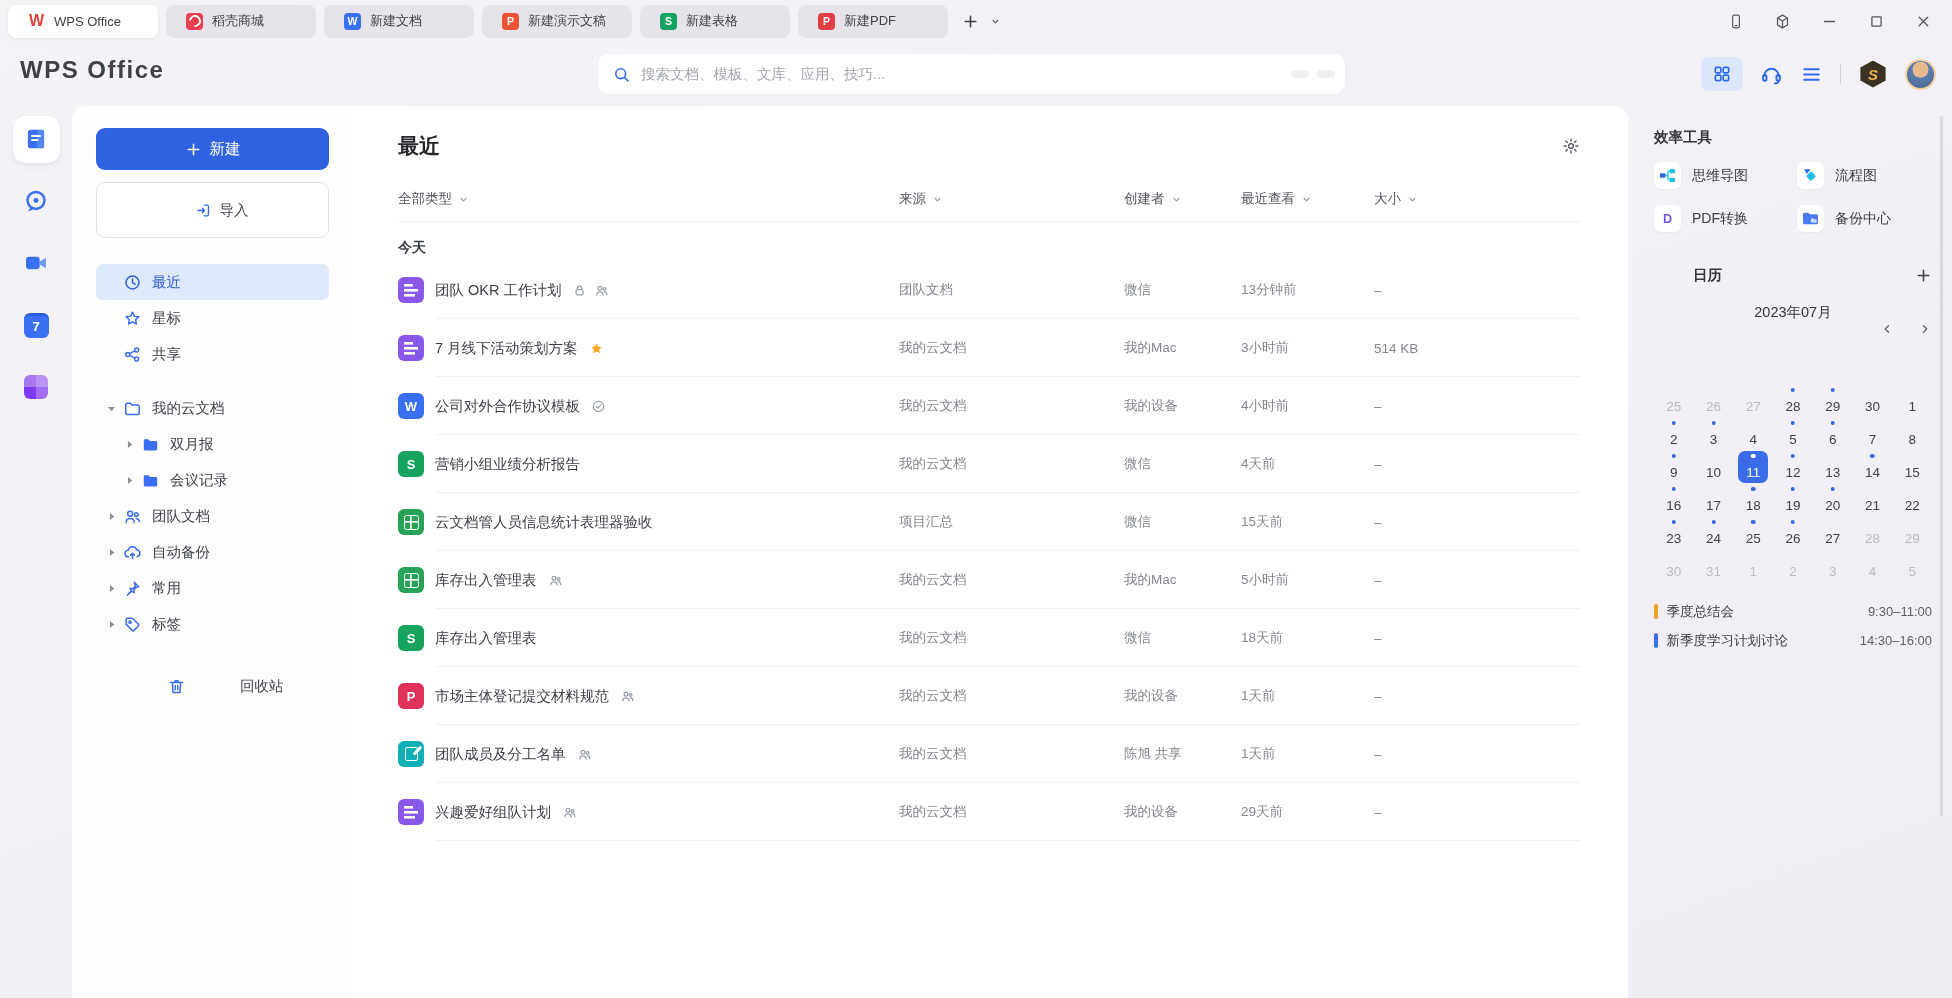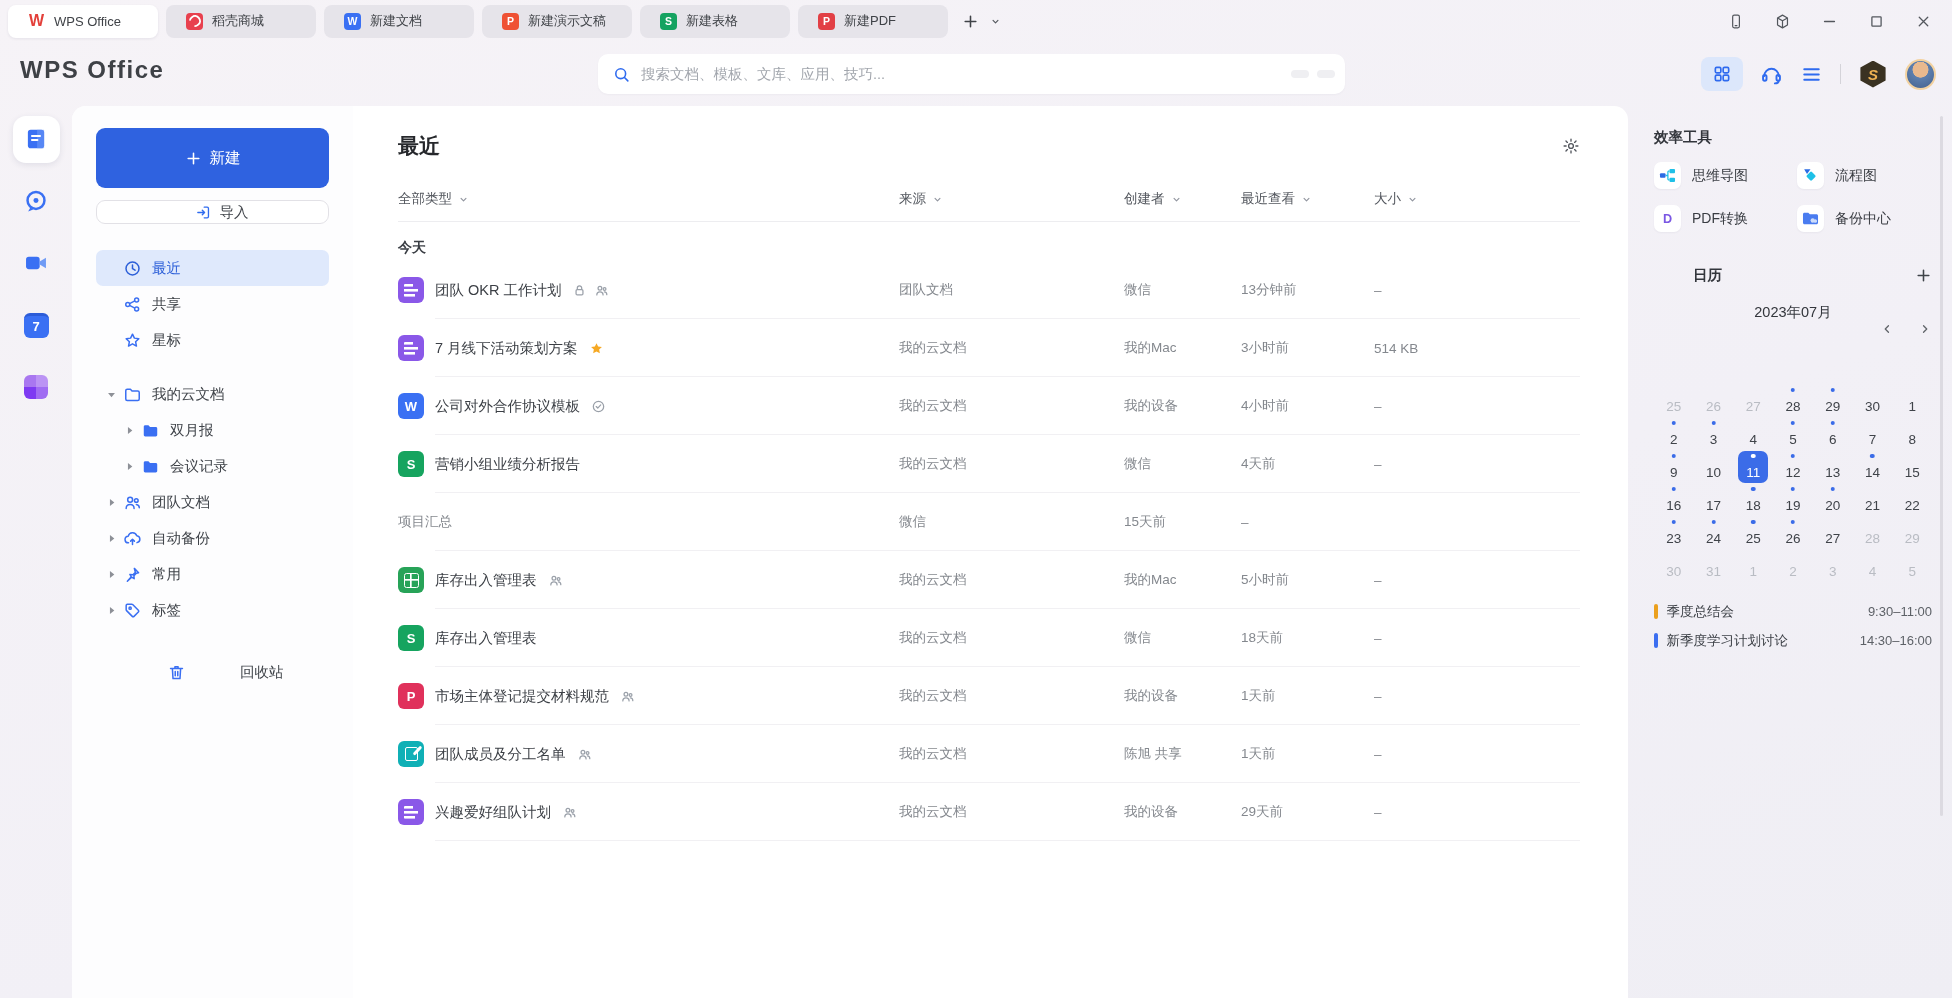--- a/index.html
+++ b/index.html
@@ -48,23 +48,23 @@
   .rail svg{width:26px;height:26px;}
   .cal7{width:25px;height:25px;background:#3a70f3;border-radius:6px;border-top:3px solid #2c5cd8;color:#fff;display:flex;align-items:center;justify-content:center;font-size:13px;font-weight:700;}
   .apps4{width:24px;height:24px;border-radius:6px;background:
     linear-gradient(#a977f0,#a977f0) 0 0/50% 50% no-repeat,
     linear-gradient(#bb93f4,#bb93f4) 100% 0/50% 50% no-repeat,
     linear-gradient(#7e3af2,#7e3af2) 0 100%/50% 50% no-repeat,
     linear-gradient(#a06cf2,#a06cf2) 100% 100%/50% 50% no-repeat;}
   
   .card{flex:none;width:1556px;background:#fff;border-radius:14px 14px 0 0;display:flex;overflow:hidden;}
   .sidebar{width:281px;flex:none;padding:22px 24px 0;background:#fdfdfe;}
-  .btn-new{width:100%;height:60px;background:#2f62e0;border:none;border-radius:9px;color:#fff;font-size:15.5px;display:flex;align-items:center;justify-content:center;gap:8px;font-family:inherit;cursor:default;}
+  .btn-new{width:100%;height:42px;background:#2f62e0;border:none;border-radius:9px;color:#fff;font-size:15.5px;display:flex;align-items:center;justify-content:center;gap:8px;font-family:inherit;cursor:default;}
   .btn-new svg{width:17px;height:17px;}
-  .btn-import{width:100%;height:24px;margin-top:12px;background:#fff;border:1px solid #e2e1e6;border-radius:9px;color:#3f4349;font-size:14.5px;display:flex;align-items:center;justify-content:center;gap:8px;font-family:inherit;cursor:default;padding-left:18px;}
+  .btn-import{width:100%;height:56px;margin-top:12px;background:#fff;border:1px solid #e2e1e6;border-radius:9px;color:#3f4349;font-size:14.5px;display:flex;align-items:center;justify-content:center;gap:8px;font-family:inherit;cursor:default;padding-left:18px;}
   .btn-import svg{width:17px;height:17px;color:#2f6bef;}
   .nav{margin-top:26px;display:flex;flex-direction:column;}
   .nav-item{height:36px;display:flex;align-items:center;border-radius:7px;padding:0 8px;font-size:14.5px;color:#3f4349;cursor:default;flex:none;}
   .nav-item.active{background:#dfe9fc;color:#2c5fd8;}
   .nav-item.gap{margin-top:18px;}
   .nav-item.gap-lg{margin-top:26px;gap:44px;}
   .nav-item.lvl1{margin-left:18px;}
   .caret{width:15px;height:15px;color:#8d9097;flex:none;}
   .caret.empty use{display:none;}
   .nicon{width:19px;height:19px;color:#3a6ff2;margin:0 10px 0 4px;flex:none;}
@@ -438,32 +438,32 @@
               <svg class="nicon">
                 <use href="#i-clock"></use>
               </svg>
               <span class="nlabel">最近</span>
             </div>
             <div class="nav-item">
               <svg class="caret empty">
                 <use></use>
               </svg>
               <svg class="nicon">
-                <use href="#i-share"></use>
-              </svg>
-              <span class="nlabel">共享</span>
+                <use href="#i-star"></use>
+              </svg>
+              <span class="nlabel">星标</span>
             </div>
             <div class="nav-item">
               <svg class="caret empty">
                 <use></use>
               </svg>
               <svg class="nicon">
-                <use href="#i-star"></use>
-              </svg>
-              <span class="nlabel">星标</span>
+                <use href="#i-share"></use>
+              </svg>
+              <span class="nlabel">共享</span>
             </div>
             <div class="nav-item gap">
               <svg class="caret">
                 <use href="#i-caret-down"></use>
               </svg>
               <svg class="nicon">
                 <use href="#i-folder"></use>
               </svg>
               <span class="nlabel">我的云文档</span>
             </div>
@@ -630,20 +630,25 @@
                 <span class="ficon ic-sheetS"></span>
                 <span class="fname">营销小组业绩分析报告</span>
                 <span class="fbadges"></span>
               </div>
               <span class="fmeta">我的云文档</span>
               <span class="fmeta">微信</span>
               <span class="fmeta">4天前</span>
               <span class="fmeta">–</span>
             </div>
             <div class="frow grid5">
+              <div class="fname-cell">
+                <span class="ficon ic-grid"></span>
+                <span class="fname">云文档管人员信息统计表理器验收</span>
+                <span class="fbadges"></span>
+              </div>
               <span class="fmeta">项目汇总</span>
               <span class="fmeta">微信</span>
               <span class="fmeta">15天前</span>
               <span class="fmeta">–</span>
             </div>
             <div class="frow grid5">
               <div class="fname-cell">
                 <span class="ficon ic-grid"></span>
                 <span class="fname">库存出入管理表</span>
                 <span class="fbadges">

